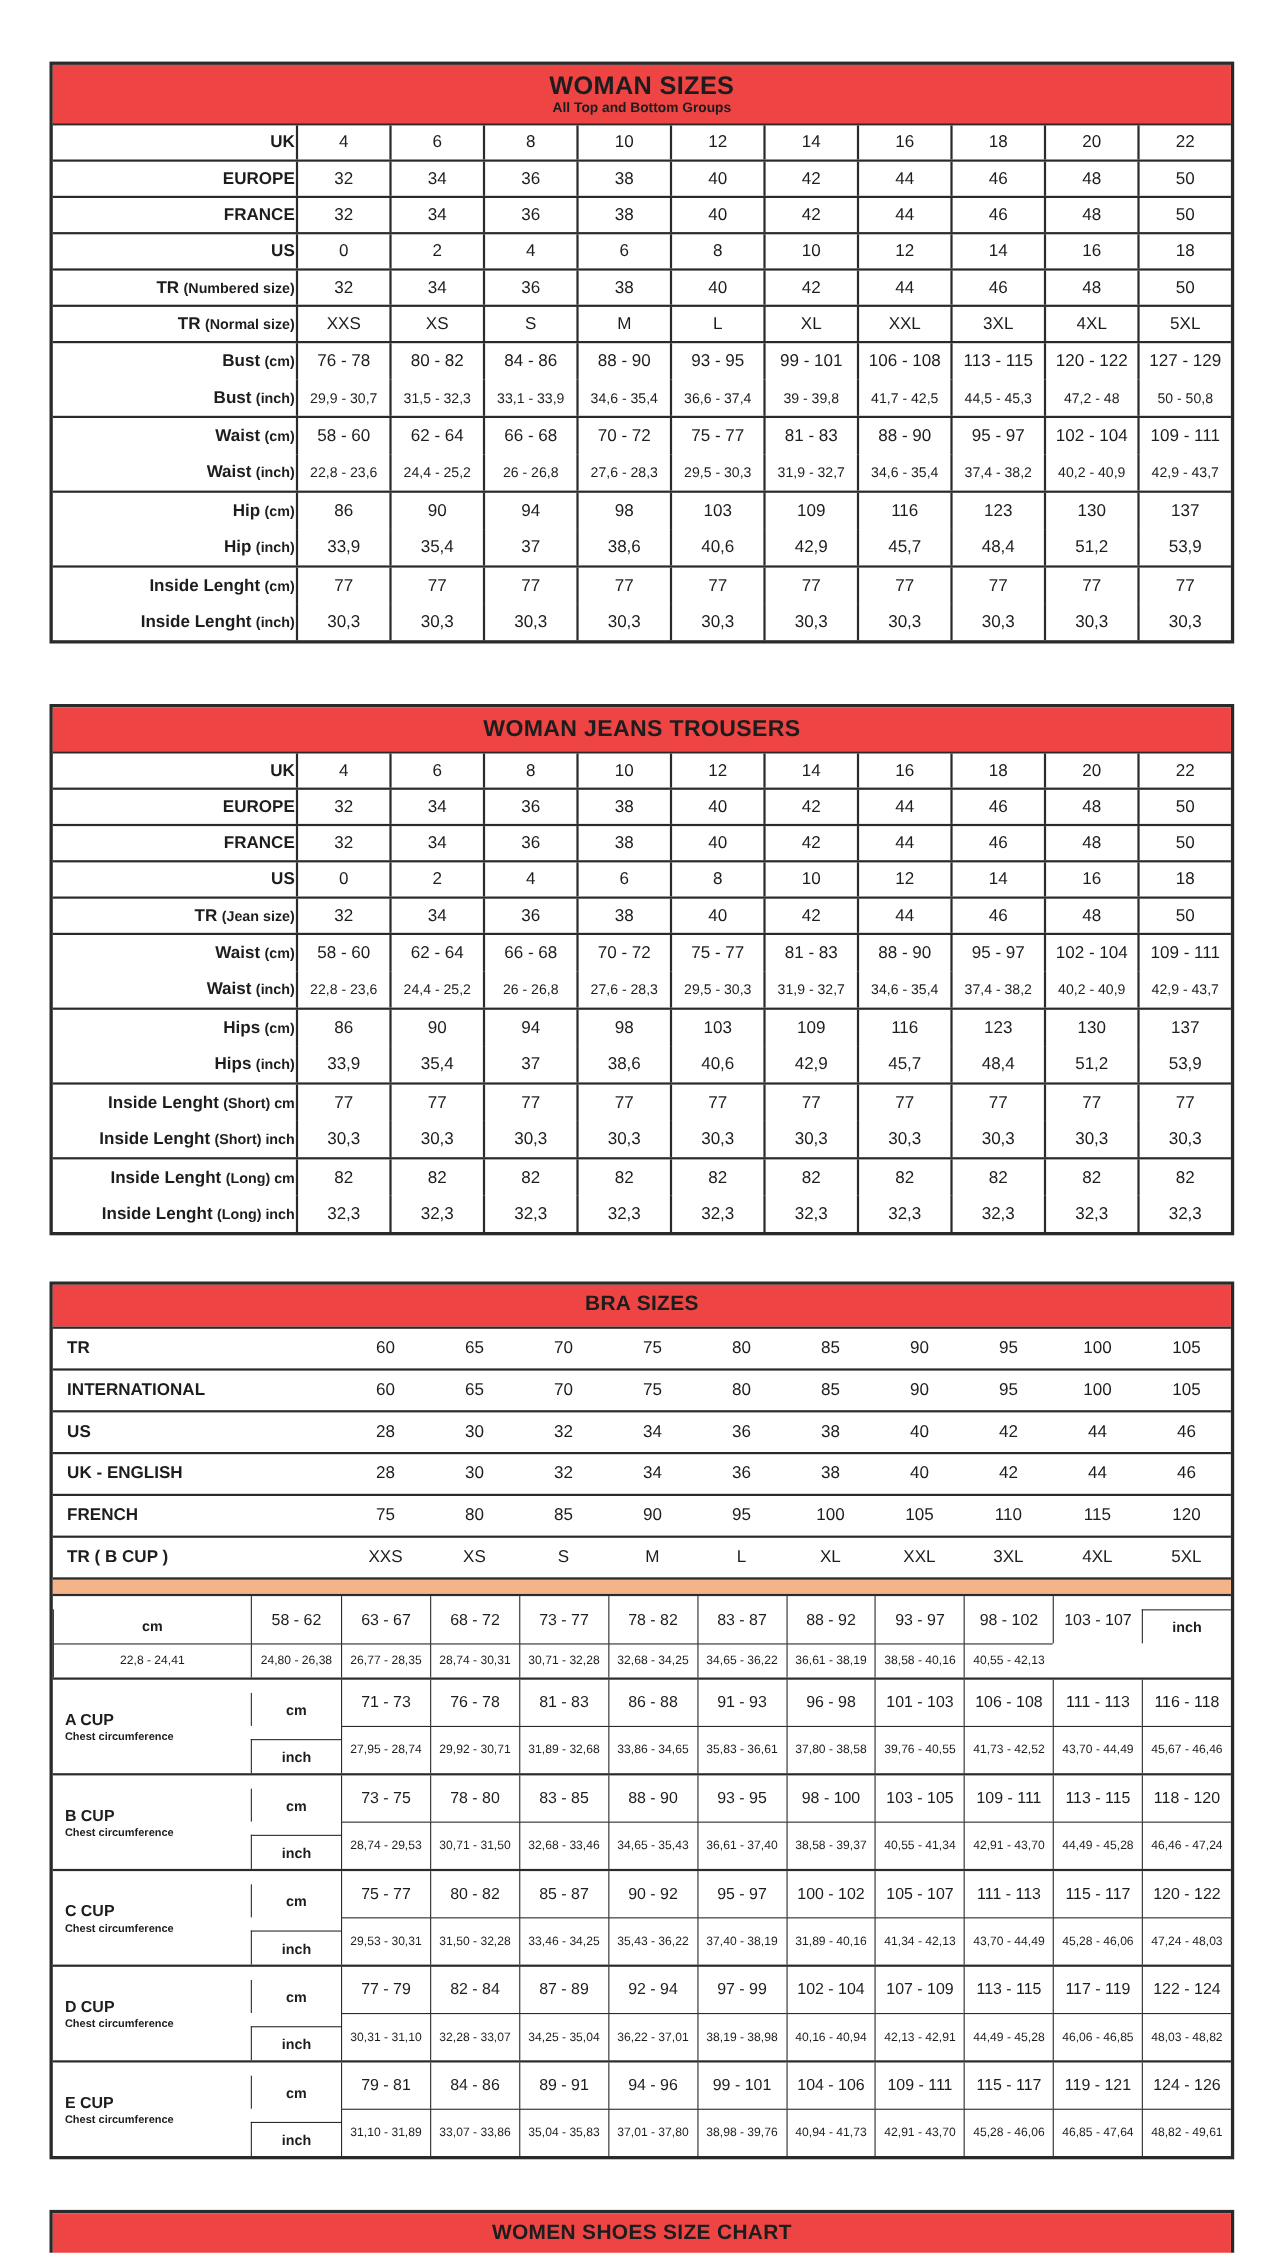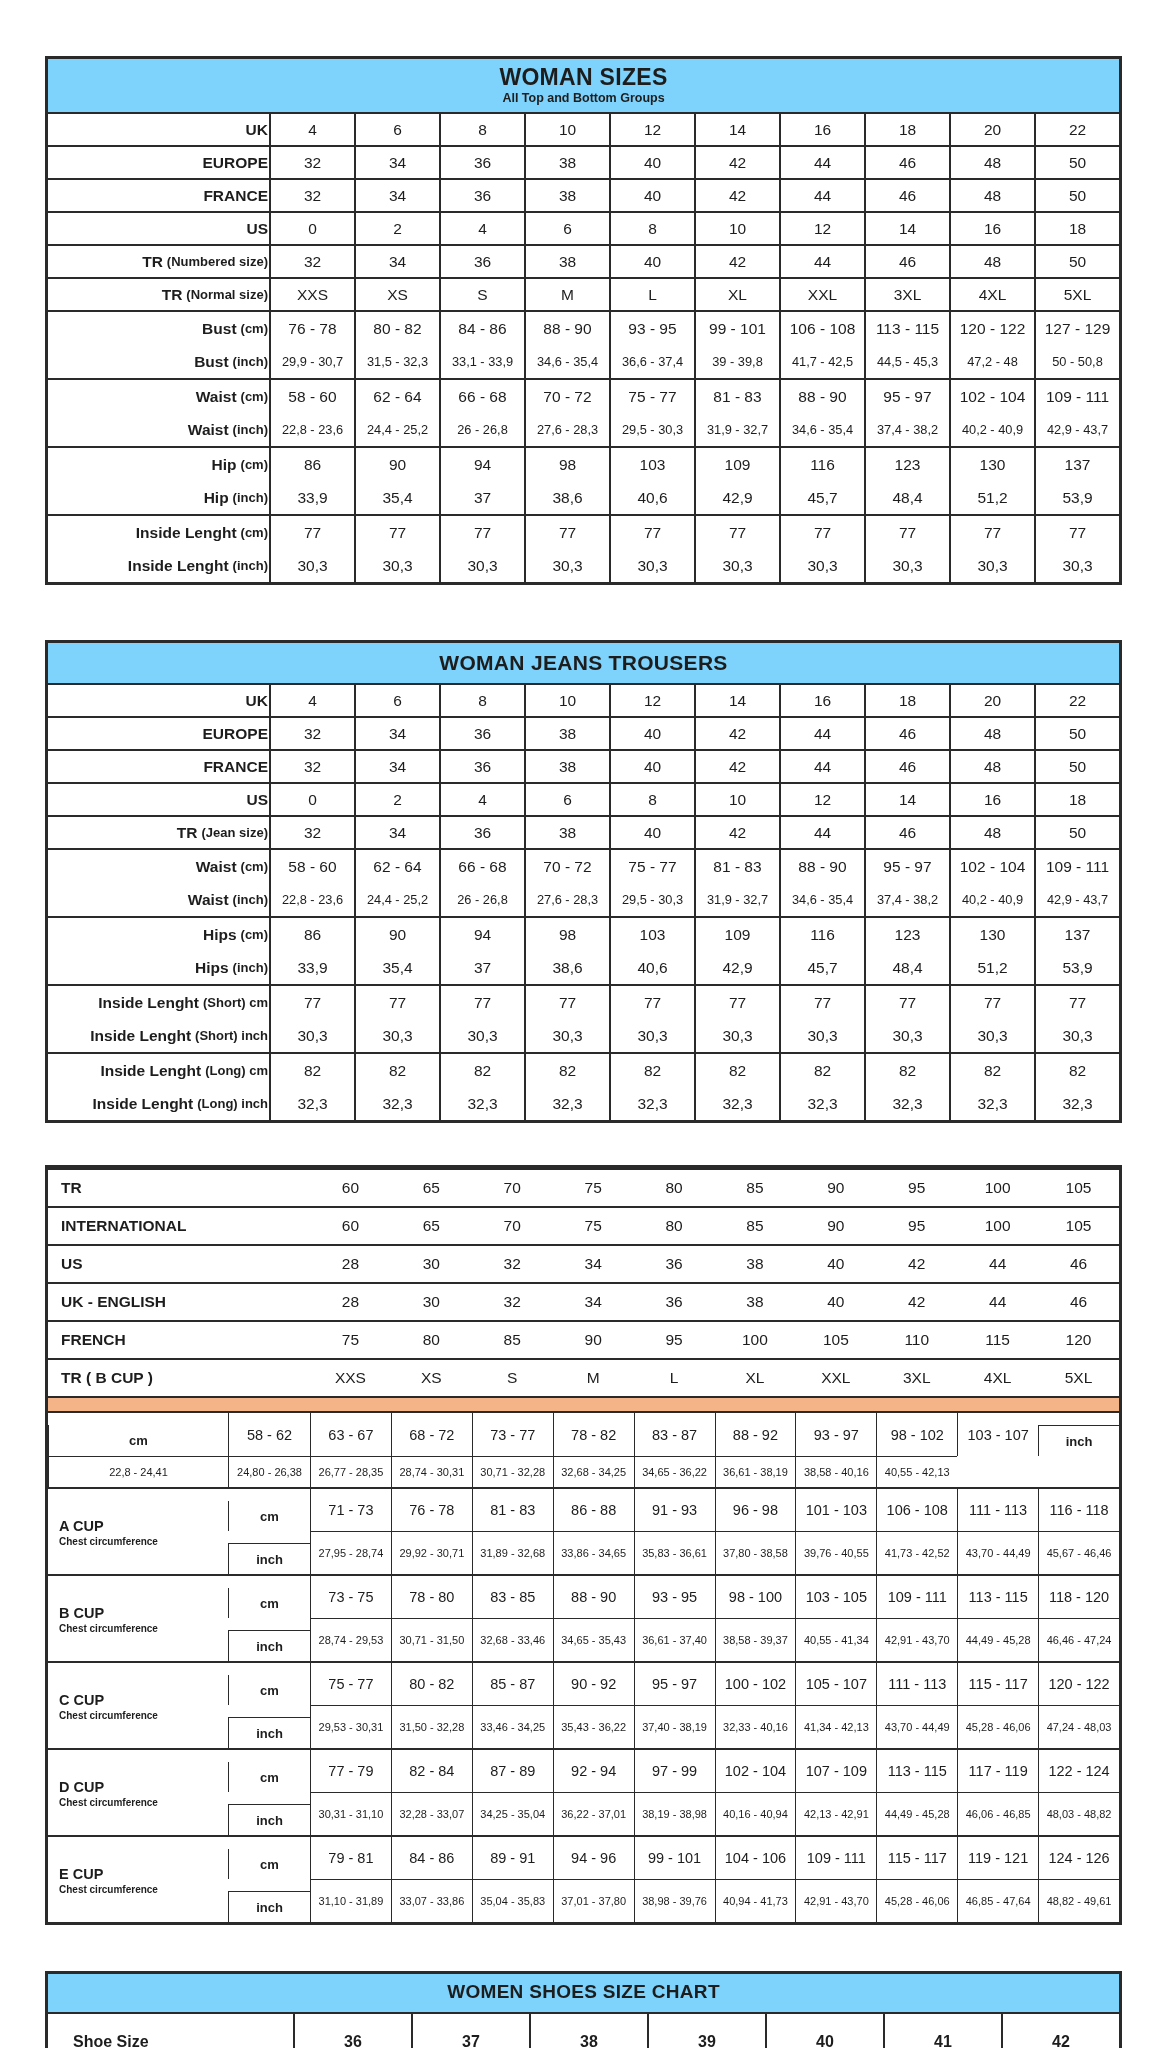--- a/index.html
+++ b/index.html
@@ -3,21 +3,21 @@
 <meta charset="utf-8">
 <style>
   html,body{margin:0;padding:0;}
   body{
     width:1164px;height:2048px;overflow:hidden;box-sizing:border-box;
     background:#ffffff;color:#1d1d1d;
     font-family:"Liberation Sans",sans-serif;
     padding:56px 42px 0 45px;
   }
   .table{border:3px solid #2a2a2a;}
-  .tbl-header{background:#7dd3fc;text-align:center;padding:6px 0 7px;}
+  .tbl-header{background:#ef4444;text-align:center;padding:6px 0 7px;}
   .t-title{font-weight:bold;font-size:23px;letter-spacing:.3px;line-height:1.1;}
   .t-sub{font-weight:bold;font-size:12.5px;margin-top:1px;}
   .t-title.md{font-size:21px;padding:2px 0;}
   .t-title.sm{font-size:19px;padding:2px 0;}
 
   
   .size-group{border-top:2px solid #2a2a2a;}
   .size-row{display:grid;grid-template-columns:221px repeat(10,1fr);align-items:stretch;}
   .size-row .cell{display:flex;align-items:center;justify-content:center;text-align:center;
     font-size:15.5px;min-height:29px;padding:1px 1px;}
@@ -533,20 +533,23 @@
           <div class="cell val-cell">32,3</div>
           <div class="cell val-cell">32,3</div>
           <div class="cell val-cell">32,3</div>
           <div class="cell val-cell">32,3</div>
         </div>
       </div>
     </div>
 </div>
 
 <div class="table mt-bra">
+  <div class="tbl-header">
+    <div class="t-title sm">BRA SIZES</div>
+  </div>
   <div id="t3-conv">
       <div class="conv-row">
         <div class="cell conv-label">TR</div>
         <div class="cell">60</div>
         <div class="cell">65</div>
         <div class="cell">70</div>
         <div class="cell">75</div>
         <div class="cell">80</div>
         <div class="cell">85</div>
         <div class="cell">90</div>
@@ -717,21 +720,21 @@
         <div class="cell cm-val">105 - 107</div>
         <div class="cell cm-val">111 - 113</div>
         <div class="cell cm-val">115 - 117</div>
         <div class="cell cm-val">120 - 122</div>
         <div class="cell unit-cell r2">inch</div>
         <div class="cell inch-val r2">29,53 - 30,31</div>
         <div class="cell inch-val r2">31,50 - 32,28</div>
         <div class="cell inch-val r2">33,46 - 34,25</div>
         <div class="cell inch-val r2">35,43 - 36,22</div>
         <div class="cell inch-val r2">37,40 - 38,19</div>
-        <div class="cell inch-val r2">32,33 - 40,16</div>
+        <div class="cell inch-val r2">31,89 - 40,16</div>
         <div class="cell inch-val r2">41,34 - 42,13</div>
         <div class="cell inch-val r2">43,70 - 44,49</div>
         <div class="cell inch-val r2">45,28 - 46,06</div>
         <div class="cell inch-val r2">47,24 - 48,03</div>
       </div>
       <div class="cup-group">
         <div class="cup-label">
           <div class="cup-title">D CUP</div>
           <div class="cup-sub">Chest circumference</div>
         </div>

